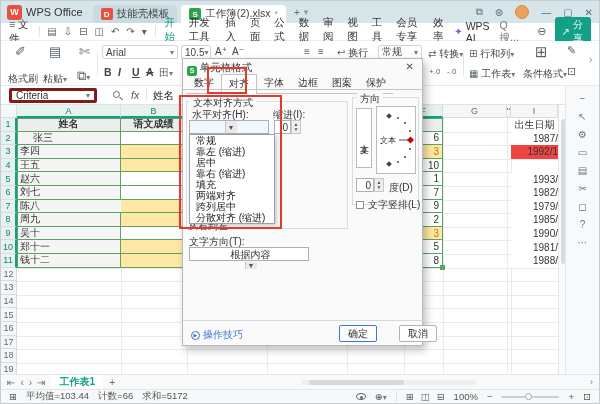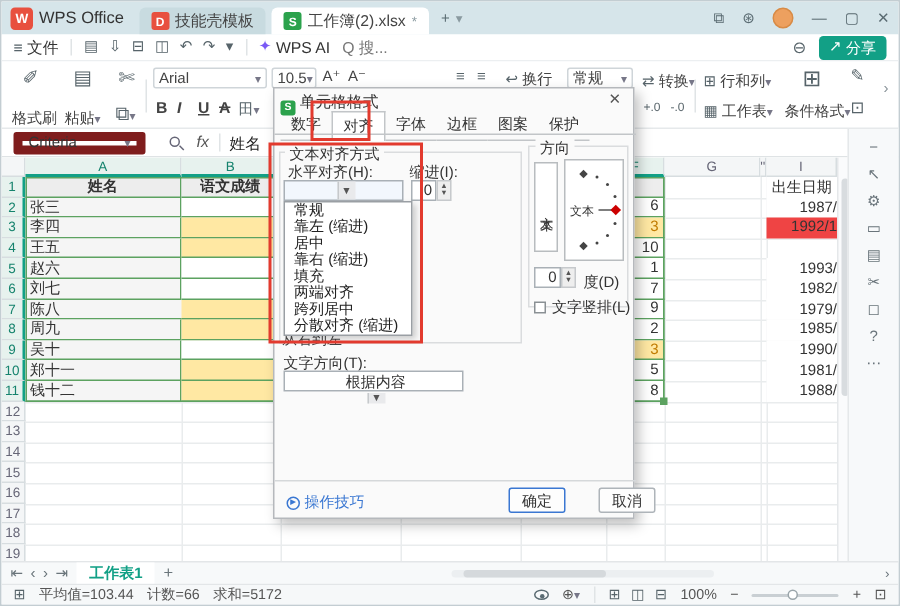--- a/index.html
+++ b/index.html
@@ -35,21 +35,21 @@
   .cloudicon{color:#57646a;font-size:11px;}
   
   .ribbon{height:45px;background:#fff;border-bottom:1px solid #e6e9eb;position:relative;flex:none;font-size:10px;color:#444;}
   .rabs{position:absolute;white-space:nowrap;}
   .ricon{font-size:13px;color:#57646a;}
   .combo{border:1px solid #cfd5d9;border-radius:2px;background:#fff;display:flex;align-items:center;justify-content:space-between;padding:0 3px;height:14px;}
   .car{color:#778;font-size:8px;}
   .fbtn{font-weight:bold;font-size:10.5px;color:#444;padding:0 4px;}
   
   .fbar{height:19px;background:#fff;border-bottom:1px solid #dfe3e5;display:flex;align-items:center;flex:none;position:relative;}
-  .namebox{position:absolute;left:8px;top:2px;width:88px;height:15px;border:6px solid #7f1d1d;border-radius:2px;display:flex;align-items:center;justify-content:space-between;padding:0 4px;font-size:10px;color:#333;}
+  .namebox{position:absolute;left:8px;top:2px;width:88px;height:15px;border:3px solid #7f1d1d;border-radius:2px;display:flex;align-items:center;justify-content:space-between;padding:0 4px;font-size:10px;color:#333;}
   .mag{position:absolute;left:112px;top:5px;width:7px;height:7px;border:1.3px solid #667;border-radius:50%;}
   .mag::after{content:"";position:absolute;left:5px;top:6px;width:4px;height:1.3px;background:#667;transform:rotate(45deg);}
   .fx{position:absolute;left:130px;top:3px;font-style:italic;font-size:10.5px;color:#555;}
   .fdiv{position:absolute;left:145px;top:3px;width:1px;height:12px;background:#e0e4e6;}
   .fcontent{position:absolute;left:152px;top:3px;font-size:10.5px;color:#222;}
   
   .sheet{flex:1;position:relative;overflow:hidden;background:#fff;}
   .hl{position:absolute;background:var(--grid);height:1px;}
   .vl{position:absolute;background:var(--grid);width:1px;}
   .colh,.rowh{position:absolute;background:var(--hdrbg);border-right:1px solid #d7dde0;border-bottom:1px solid #d7dde0;color:#667;display:flex;align-items:center;justify-content:center;font-size:9px;}
@@ -128,20 +128,33 @@
     <div class="qicons">
         <span class="qi">▤</span>
         <span class="qi">⇩</span>
         <span class="qi">⊟</span>
         <span class="qi">◫</span>
         <span class="qi">↶</span>
         <span class="qi">↷</span>
         <span class="qi">▾</span>
       </div>
     <div class="vsep"></div>
+    <div class="menuitems">
+        <span class="menu-item active">开始</span>
+        <span class="menu-item">开发工具</span>
+        <span class="menu-item">插入</span>
+        <span class="menu-item">页面</span>
+        <span class="menu-item">公式</span>
+        <span class="menu-item">数据</span>
+        <span class="menu-item">审阅</span>
+        <span class="menu-item">视图</span>
+        <span class="menu-item">工具</span>
+        <span class="menu-item">会员专享</span>
+        <span class="menu-item">效率</span>
+      </div>
     <span class="ai-star">✦</span>
     <span style="margin-left:-5px;">WPS AI</span>
     <span class="searchlbl">Q <span>搜...</span></span>
     <div style="flex:1;"></div>
     <span class="cloudicon">⊖</span>
     <span class="sharebtn">
         <span>↗</span>
         <span>分享</span>
       </span>
   </div>
@@ -256,21 +269,21 @@
       <div class="rowh" style="left: 0px; top: 230.6px; width: 16px; height: 13.6px;">17</div>
       <div class="rowh" style="left: 0px; top: 244.2px; width: 16px; height: 13.6px;">18</div>
       <div class="rowh" style="left: 0px; top: 257.8px; width: 16px; height: 13.6px;">19</div>
       <div class="cell tcell" style="left: 16px; top: 13px; width: 104px; height: 13.6px; background: rgb(237, 237, 237); justify-content: center; padding-left: 0px; font-weight: bold;">姓名</div>
       <div class="cell tcell" style="left: 120px; top: 13px; width: 66px; height: 13.6px; background: rgb(237, 237, 237); justify-content: center; font-weight: bold;">语文成绩</div>
       <div class="cell tcell" style="left: 186px; top: 13px; width: 80px; height: 13.6px; background: rgb(237, 237, 237);"></div>
       <div class="cell tcell" style="left: 266px; top: 13px; width: 80px; height: 13.6px; background: rgb(237, 237, 237);"></div>
       <div class="cell tcell" style="left: 346px; top: 13px; width: 57px; height: 13.6px; background: rgb(237, 237, 237);"></div>
       <div class="cell tcell" style="left: 403px; top: 13px; width: 39px; height: 13.6px; background: rgb(237, 237, 237); justify-content: flex-end; padding-right: 3px; color: rgb(51, 51, 51);"></div>
       <div class="cell" style="left: 510px; top: 13px; width: 47px; height: 13.6px; background: rgb(255, 255, 255); justify-content: center;">出生日期</div>
-      <div class="cell tcell" style="left: 16px; top: 26.6px; width: 104px; height: 13.6px; background: rgb(245, 245, 245); justify-content: flex-start; padding-left: 3px; font-weight: normal;">张三</div>
+      <div class="cell tcell" style="left: 16px; top: 26.6px; width: 104px; height: 13.6px; background: rgb(245, 245, 245); justify-content: flex-start; padding-left: 16px; font-weight: normal;">张三</div>
       <div class="cell tcell" style="left: 120px; top: 26.6px; width: 66px; height: 13.6px; background: rgb(255, 255, 255); justify-content: center; font-weight: normal;"></div>
       <div class="cell tcell" style="left: 186px; top: 26.6px; width: 80px; height: 13.6px; background: rgb(255, 255, 255);"></div>
       <div class="cell tcell" style="left: 266px; top: 26.6px; width: 80px; height: 13.6px; background: rgb(255, 255, 255);"></div>
       <div class="cell tcell" style="left: 346px; top: 26.6px; width: 57px; height: 13.6px; background: rgb(255, 255, 255);"></div>
       <div class="cell tcell" style="left: 403px; top: 26.6px; width: 39px; height: 13.6px; background: rgb(255, 255, 255); justify-content: flex-end; padding-right: 3px; color: rgb(51, 51, 51);">6</div>
       <div class="cell" style="left: 510px; top: 26.6px; width: 47px; height: 13.6px; background: rgb(255, 255, 255); justify-content: flex-end;">1987/</div>
       <div class="cell tcell" style="left: 16px; top: 40.2px; width: 104px; height: 13.6px; background: rgb(245, 245, 245); justify-content: flex-start; padding-left: 3px; font-weight: normal;">李四</div>
       <div class="cell tcell" style="left: 120px; top: 40.2px; width: 66px; height: 13.6px; background: var(--yellow); justify-content: center; font-weight: normal;"></div>
       <div class="cell tcell" style="left: 186px; top: 40.2px; width: 80px; height: 13.6px; background: rgb(255, 255, 255);"></div>
       <div class="cell tcell" style="left: 266px; top: 40.2px; width: 80px; height: 13.6px; background: rgb(255, 255, 255);"></div>

